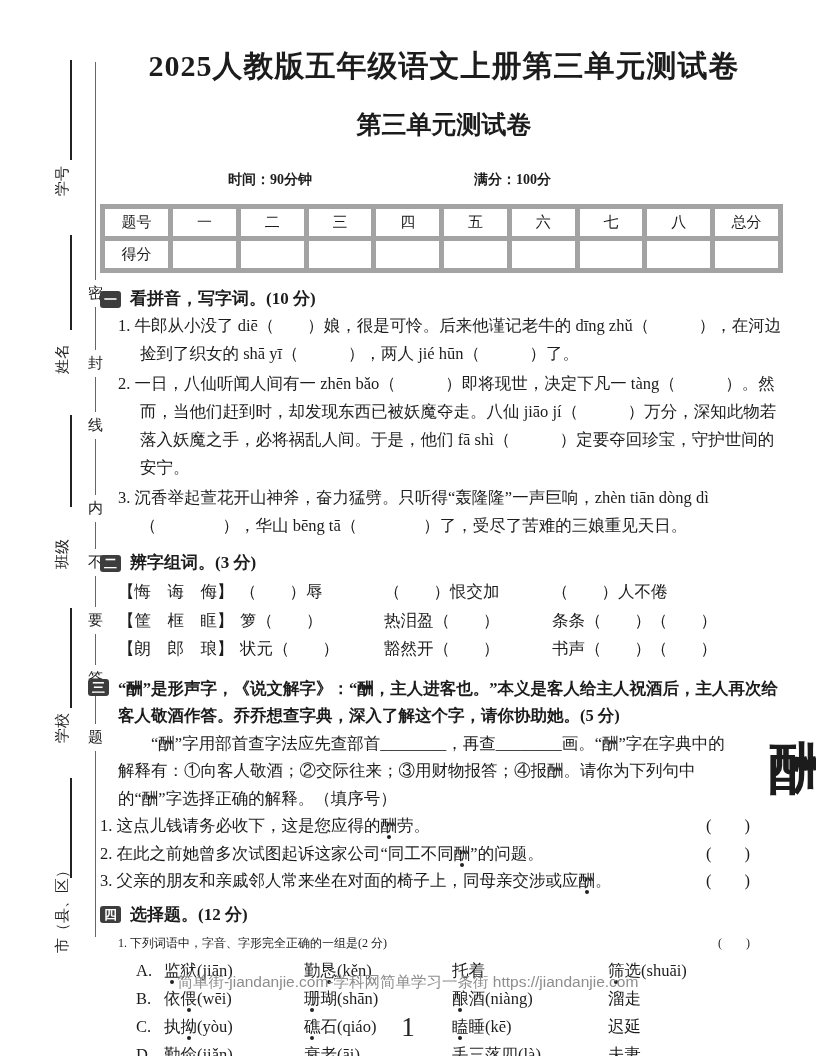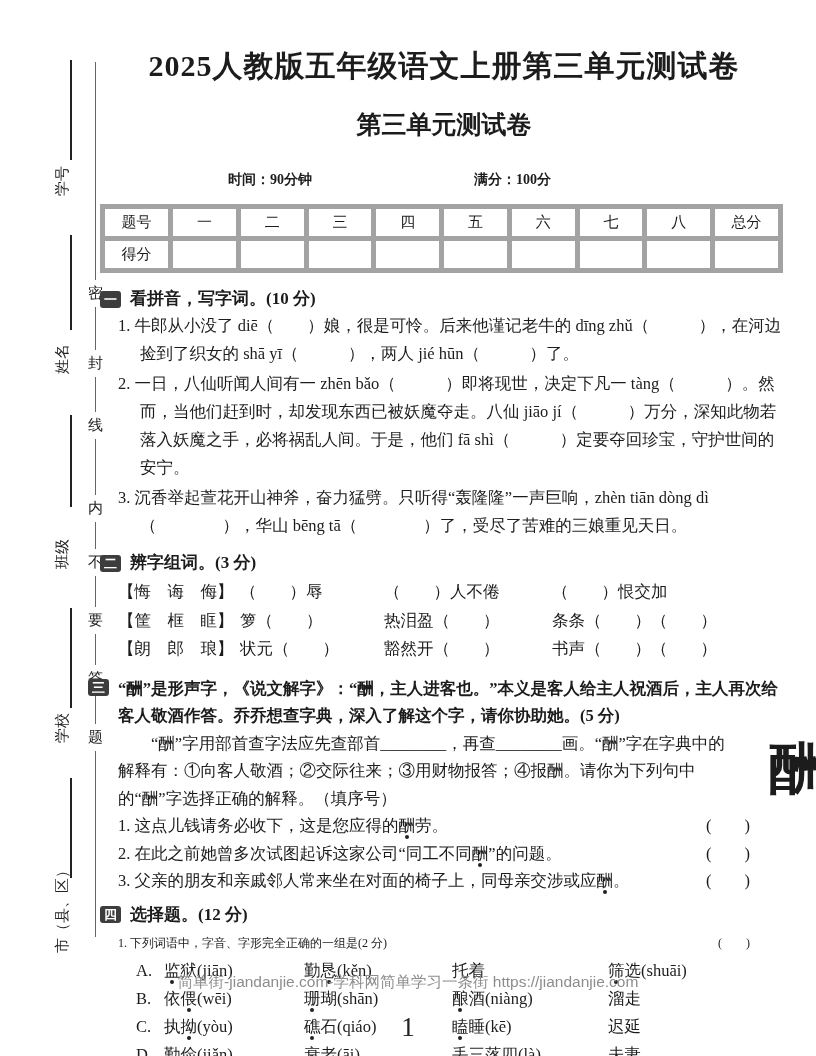--- a/index.html
+++ b/index.html
@@ -32,21 +32,21 @@
     border-radius:3px;font-size:13px;line-height:17px;text-align:center;font-weight:bold;margin-right:9px;
     font-family:"Liberation Sans",sans-serif;}
   .q{margin-left:40px;text-indent:-22px;line-height:28px;font-size:16.5px;margin-top:2px;}
   .s2rows{margin-left:18px;margin-top:4px;font-size:16.5px;}
   .s2row{display:grid;grid-template-columns:122px 144px 168px 1fr;line-height:28.5px;}
   .s3stem{position:relative;margin-left:18px;font-weight:bold;font-size:16.5px;line-height:27px;margin-top:2px;}
   .s3stem .marker{position:absolute;left:-30px;top:4px;}
   .s3para{margin-left:18px;font-size:16.5px;line-height:27.5px;text-indent:2em;margin-top:1px;}
   .sealimg{float:right;width:52px;height:74px;font-size:56px;line-height:72px;text-align:center;
     margin:2px 0 2px 6px;font-weight:bold;letter-spacing:-2px;}
-  .item{display:flex;margin-left:18px;padding-right:38px;font-size:16.5px;line-height:27.5px;}
+  .item{display:flex;padding-right:38px;font-size:16.5px;line-height:27.5px;}
   .item .txt{flex:1;}
   .stemrow{display:flex;margin-left:18px;padding-right:38px;font-size:12px;line-height:28px;margin-top:3px;}
   .stemrow .txt{flex:1;}
   .opts{margin-left:36px;font-size:16.5px;}
   .opt{display:grid;grid-template-columns:28px 140px 148px 156px 1fr;line-height:28px;}
   .em{position:relative;}
   .em::after{content:"";position:absolute;left:50%;transform:translateX(-50%);bottom:-4px;
     width:4px;height:4px;border-radius:50%;background:#222;}
   .em:empty::after{content:none;}
   
@@ -131,22 +131,22 @@
 
   <div class="sec" style="margin-top:12px;">
     <div class="sec-head">
       <span class="marker">二</span>
       <span>辨字组词。(3 分)</span>
     </div>
     <div class="s2rows">
       <div class="s2row">
         <span>【悔　诲　侮】</span>
         <span>（　　）辱</span>
+        <span>（　　）恨交加</span>
         <span>（　　）人不倦</span>
-        <span>（　　）恨交加</span>
       </div>
       <div class="s2row">
         <span>【筐　框　眶】</span>
         <span>箩（　　）</span>
         <span>热泪盈（　　）</span>
         <span>条条（　　）（　　）</span>
       </div>
       <div class="s2row">
         <span>【朗　郎　琅】</span>
         <span>状元（　　）</span>

